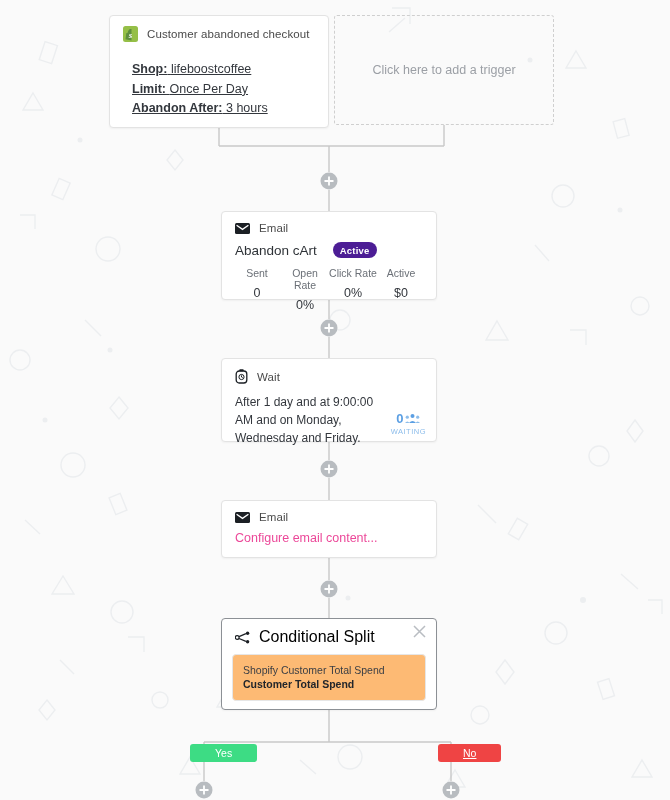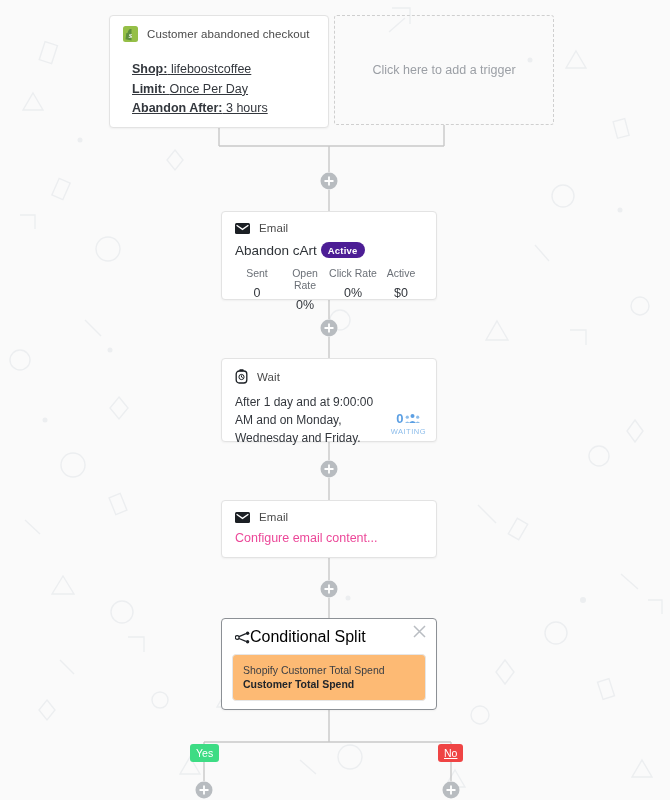--- a/index.html
+++ b/index.html
@@ -82,21 +82,21 @@
     display: flex; align-items: center; justify-content: center;
     z-index: 3;
   }
   #trigger-placeholder span {
     font-size: 12.5px; color: #9b9fa5;
   }
 
   
   #node-email-stats { left: 221px; top: 211px; width: 216px; height: 89px; }
   .email-title-row {
-    display: flex; align-items: center; gap: 4px;
+    display: flex; align-items: center; gap: 16px;
     padding: 2px 13px 0 13px;
     text-align: right;
   }
   .email-name { font-size: 13.5px; color: #2f3338; }
   .badge-active {
     background: #4c1d95;
     color: #ffffff;
     font-size: 9.5px;
     font-weight: bold;
     padding: 2.5px 7px 2.5px 7px;
@@ -154,21 +154,21 @@
   }
   .cond-line1 { font-size: 10.5px; color: #3a3e44; line-height: 14px; }
   .cond-line2 { font-size: 10.5px; color: #22262b; font-weight: bold; line-height: 14px; }
 
   
   .branch-label {
     position: absolute;
     z-index: 4;
     color: #fff;
     font-size: 10.5px;
-    padding: 3px 6px;
+    padding: 3px 25px;
     border-radius: 3px;
     text-align: right;
   }
   #branch-yes { left: 190px; top: 744px; background: #3ddc84; }
   #branch-no  { left: 438px; top: 744px; background: #ef4444; text-decoration: underline; }
 </style>
 </head>
 <body>
 
 <svg id="bg-pattern" width="670" height="800" viewBox="0 0 670 800">
@@ -367,21 +367,21 @@
           <path d="M1.6 2.2 L7.5 6.4 L13.4 2.2" stroke="#ffffff" stroke-width="1.3" fill="none"></path>
         </svg>
       </span>
       <span class="hdr-label">Email</span>
     </div>
     <div class="config-text">Configure email content...</div>
   </div>
 
   <div class="node" id="node-split">
     <div class="split-header">
-      <div style="display:flex;align-items:center;">
+      <div style="display:flex;align-items:center;gap:9px;">
         <span class="icon">
           <svg width="15" height="13" viewBox="0 0 15 13">
             <circle cx="2.2" cy="6.5" r="1.9" fill="none" stroke="#1b1f24" stroke-width="1.2"></circle>
             <circle cx="12.6" cy="2.2" r="1.7" fill="#1b1f24"></circle>
             <circle cx="12.6" cy="10.8" r="1.7" fill="#1b1f24"></circle>
             <path d="M4 5.6 L10.9 2.6" stroke="#1b1f24" stroke-width="1.2"></path>
             <path d="M4 7.5 L10.9 10.4" stroke="#1b1f24" stroke-width="1.2"></path>
           </svg>
         </span>
         <span class="hdr-label">Conditional Split</span>

